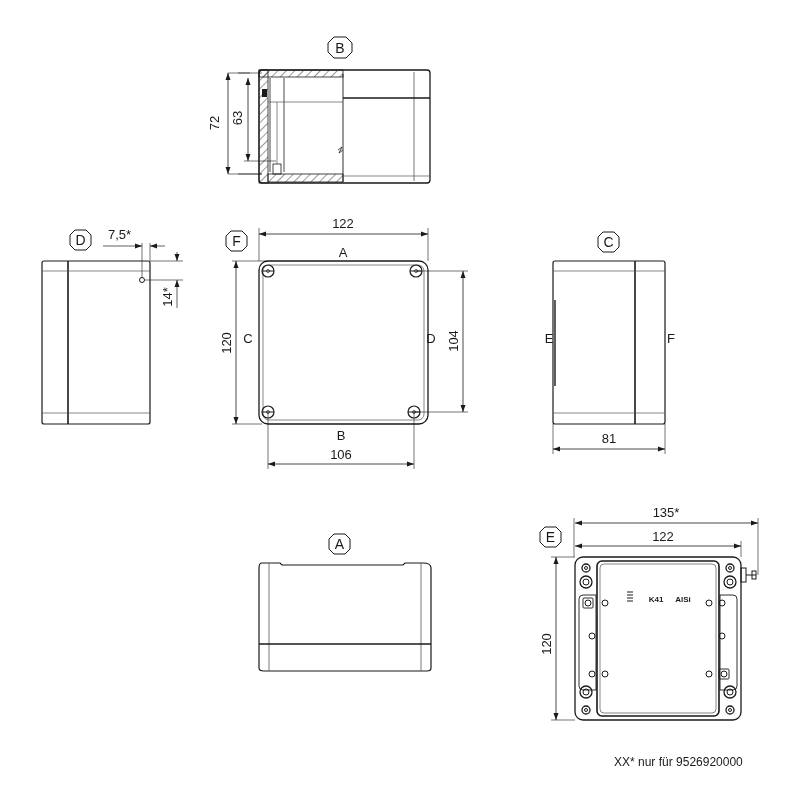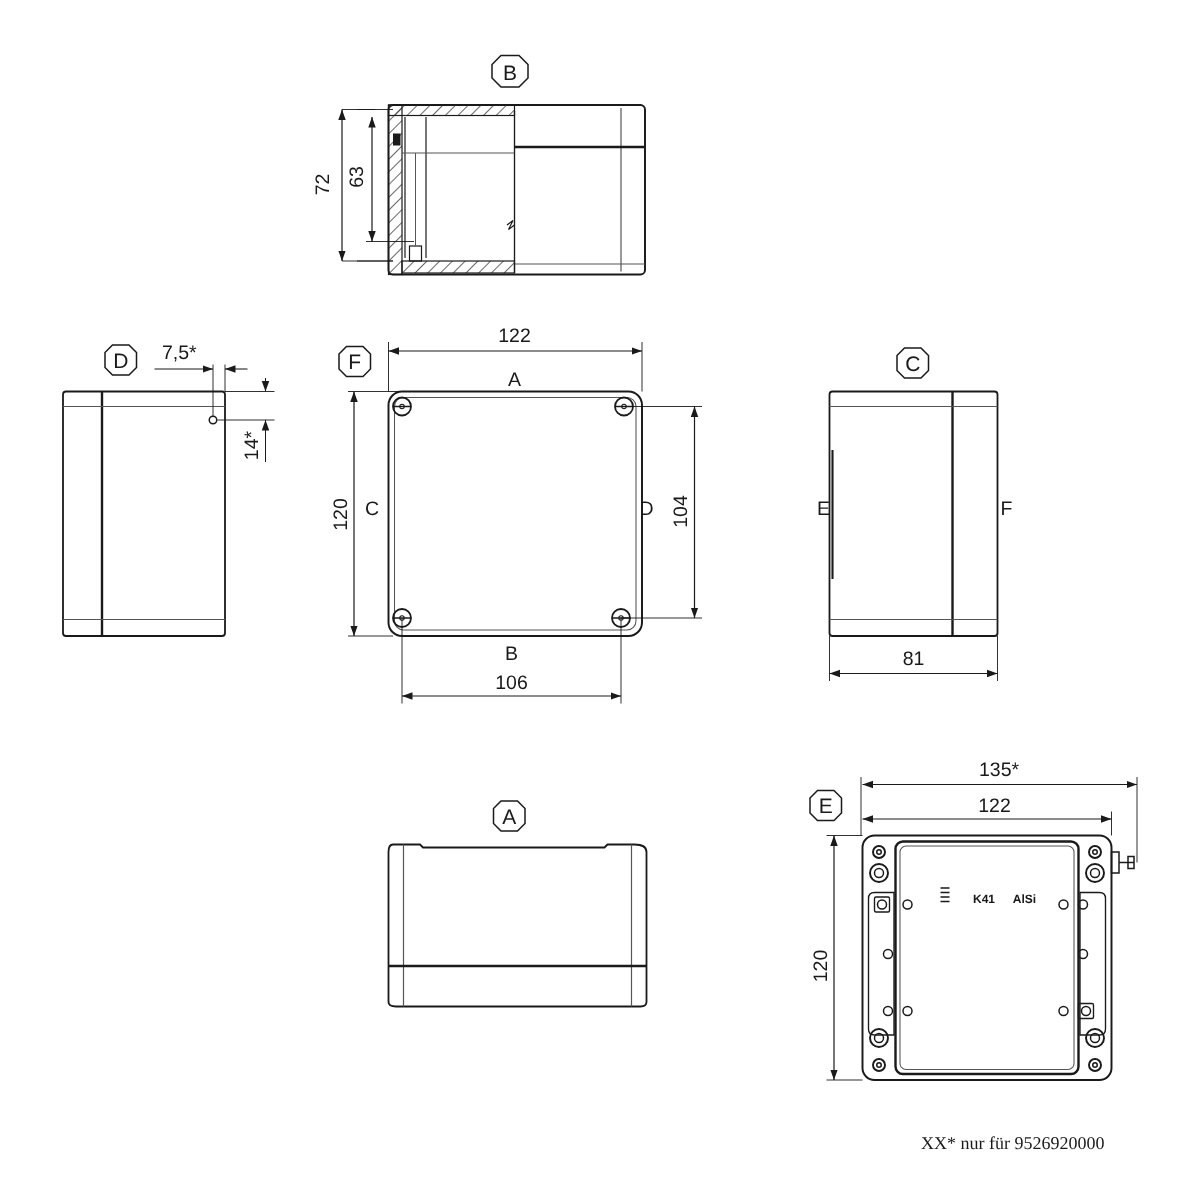--- a/index.html
+++ b/index.html
@@ -1,20 +1,20 @@
 <!DOCTYPE html>
 <html><head>
 <meta charset="utf-8">
 <style>
   html, body { margin:0; padding:0; background:#ffffff; }
   body { width:800px; height:800px; position:relative; overflow:hidden; font-family:"Liberation Sans", sans-serif; }
   svg { position:absolute; left:0; top:0; }
   .t { font-family:"Liberation Sans", sans-serif; font-size:13px; fill:#1a1a1a; }
   .lbl { font-family:"Liberation Sans", sans-serif; font-size:14px; fill:#1a1a1a; }
-  .note { position:absolute; left:614px; top:755px; font-size:12px; color:#1a1a1a; font-family:Liberation Serif, serif; }
+  .note { position:absolute; left:614px; top:755px; font-size:12px; color:#1a1a1a; font-family:Liberation Sans, sans-serif; }
 </style>
 </head>
 <body>
 
 <svg width="800" height="800" viewBox="0 0 800 800">
   <defs>
     <marker id="ar" markerWidth="8" markerHeight="8" refX="7" refY="4" orient="auto-start-reverse" markerUnits="userSpaceOnUse">
       <path d="M0,1.5 L7,4 L0,6.5 Z" fill="#1a1a1a"></path>
     </marker>
     <pattern id="hatch" width="6" height="6" patternUnits="userSpaceOnUse" patternTransform="rotate(45)">

